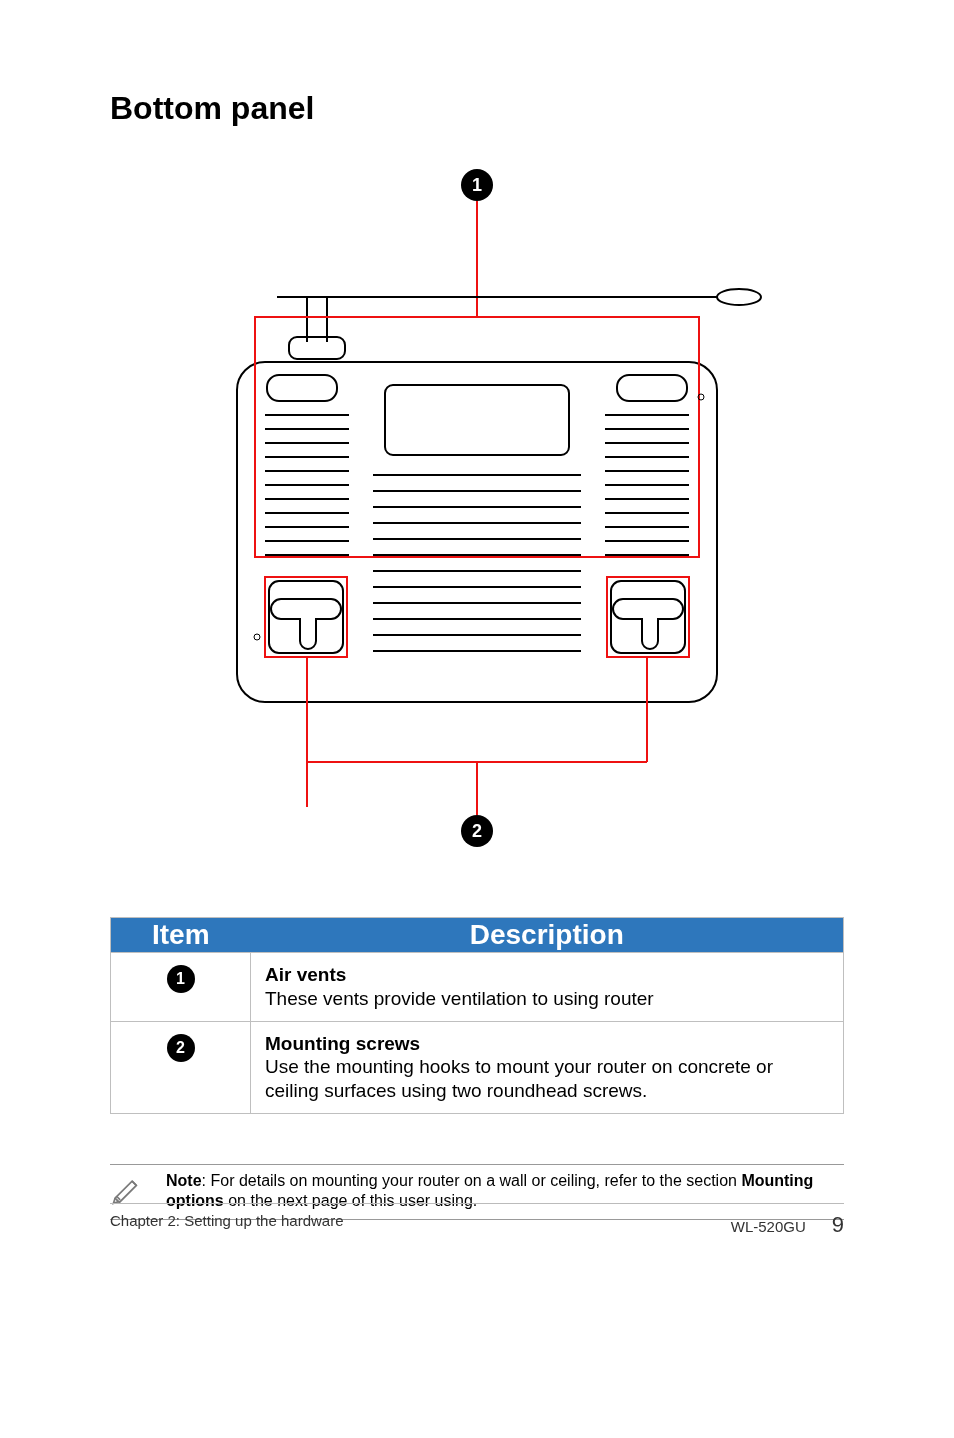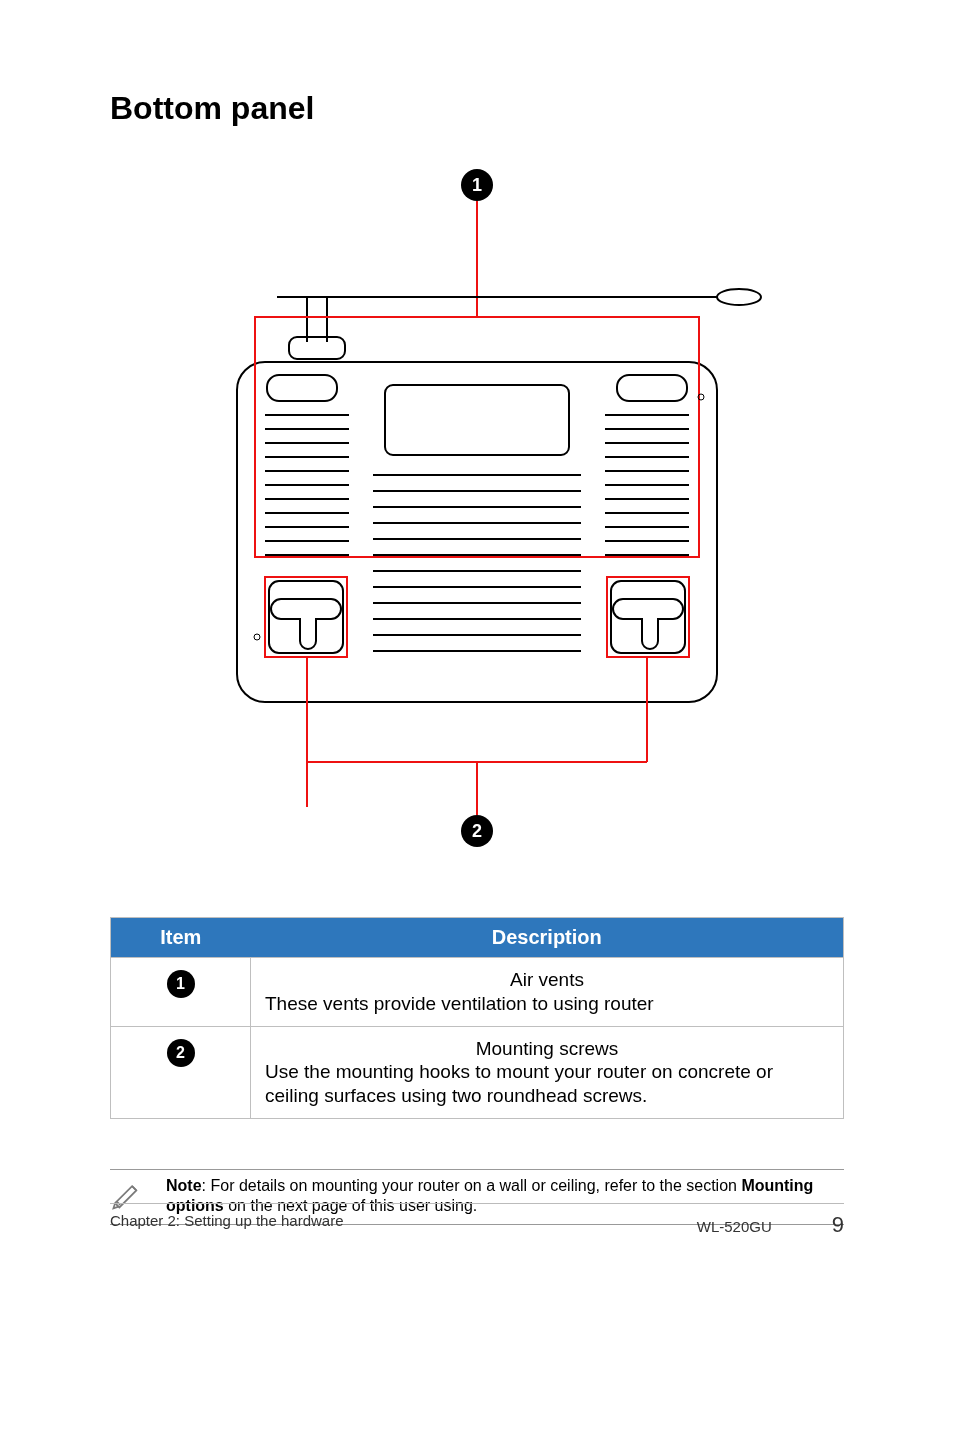--- a/index.html
+++ b/index.html
@@ -3,34 +3,34 @@
 <meta charset="utf-8">
 <style>
   * { box-sizing: border-box; margin: 0; padding: 0; }
   html, body { width: 954px; height: 1438px; background: #fff; font-family: Arial, Helvetica, sans-serif; color: #000; }
   .page { position: relative; width: 954px; height: 1284px; padding: 90px 110px 0 110px; }
   .title { font-size: 32px; font-weight: bold; margin-bottom: 40px; }
   .diagram-wrap { width: 100%; display: flex; justify-content: center; margin-bottom: 30px; }
   .diagram { width: 640px; height: 720px; }
 
   .table { width: 100%; border-collapse: collapse; border: 1px solid #bfbfbf; }
-  .table th { background: #2e77bc; color: #fff; font-weight: bold; padding: 8px 12px; font-size: 20px; }
+  .table th { background: #2e77bc; color: #fff; font-weight: bold; padding: 1px 12px; font-size: 28px; }
   .table th.item { width: 140px; }
   .table td { border: 1px solid #bfbfbf; padding: 10px 14px; vertical-align: top; font-size: 19px; line-height: 1.25; }
   .table td.icon-cell { text-align: center; vertical-align: top; padding-top: 12px; }
   .badge { display: inline-block; width: 28px; height: 28px; border-radius: 50%; background: #000; color: #fff; font-weight: bold; font-size: 16px; line-height: 28px; text-align: center; }
-  .desc-title { font-weight: normal; text-align: center; }
+  .desc-title { font-weight: bold; }
 
   .note-block { margin-top: 50px; display: flex; gap: 22px; align-items: flex-start; border-top: 1px solid #999; border-bottom: 1px solid #999; padding: 6px 0 8px 0; width: 100%; }
   .note-icon { width: 34px; height: 34px; flex: 0 0 34px; }
   .note-text { font-size: 16px; line-height: 1.25; }
   .note-text .nb { font-weight: bold; }
 
   .footer { position: absolute; bottom: 46px; left: 110px; right: 110px; border-top: 1px solid #bbb; padding-top: 8px; display: flex; justify-content: space-between; font-size: 15px; color: #333; text-align: right; }
-  .footer .right { display: flex; gap: 60px; align-items: baseline; }
+  .footer .right { display: flex; gap: 26px; align-items: baseline; }
   .footer .pg { font-size: 22px; }
 </style>
 </head>
 <body>
 
 <div class="page">
 
   <h2 class="title">Bottom panel</h2>
 
   <div class="diagram-wrap">

